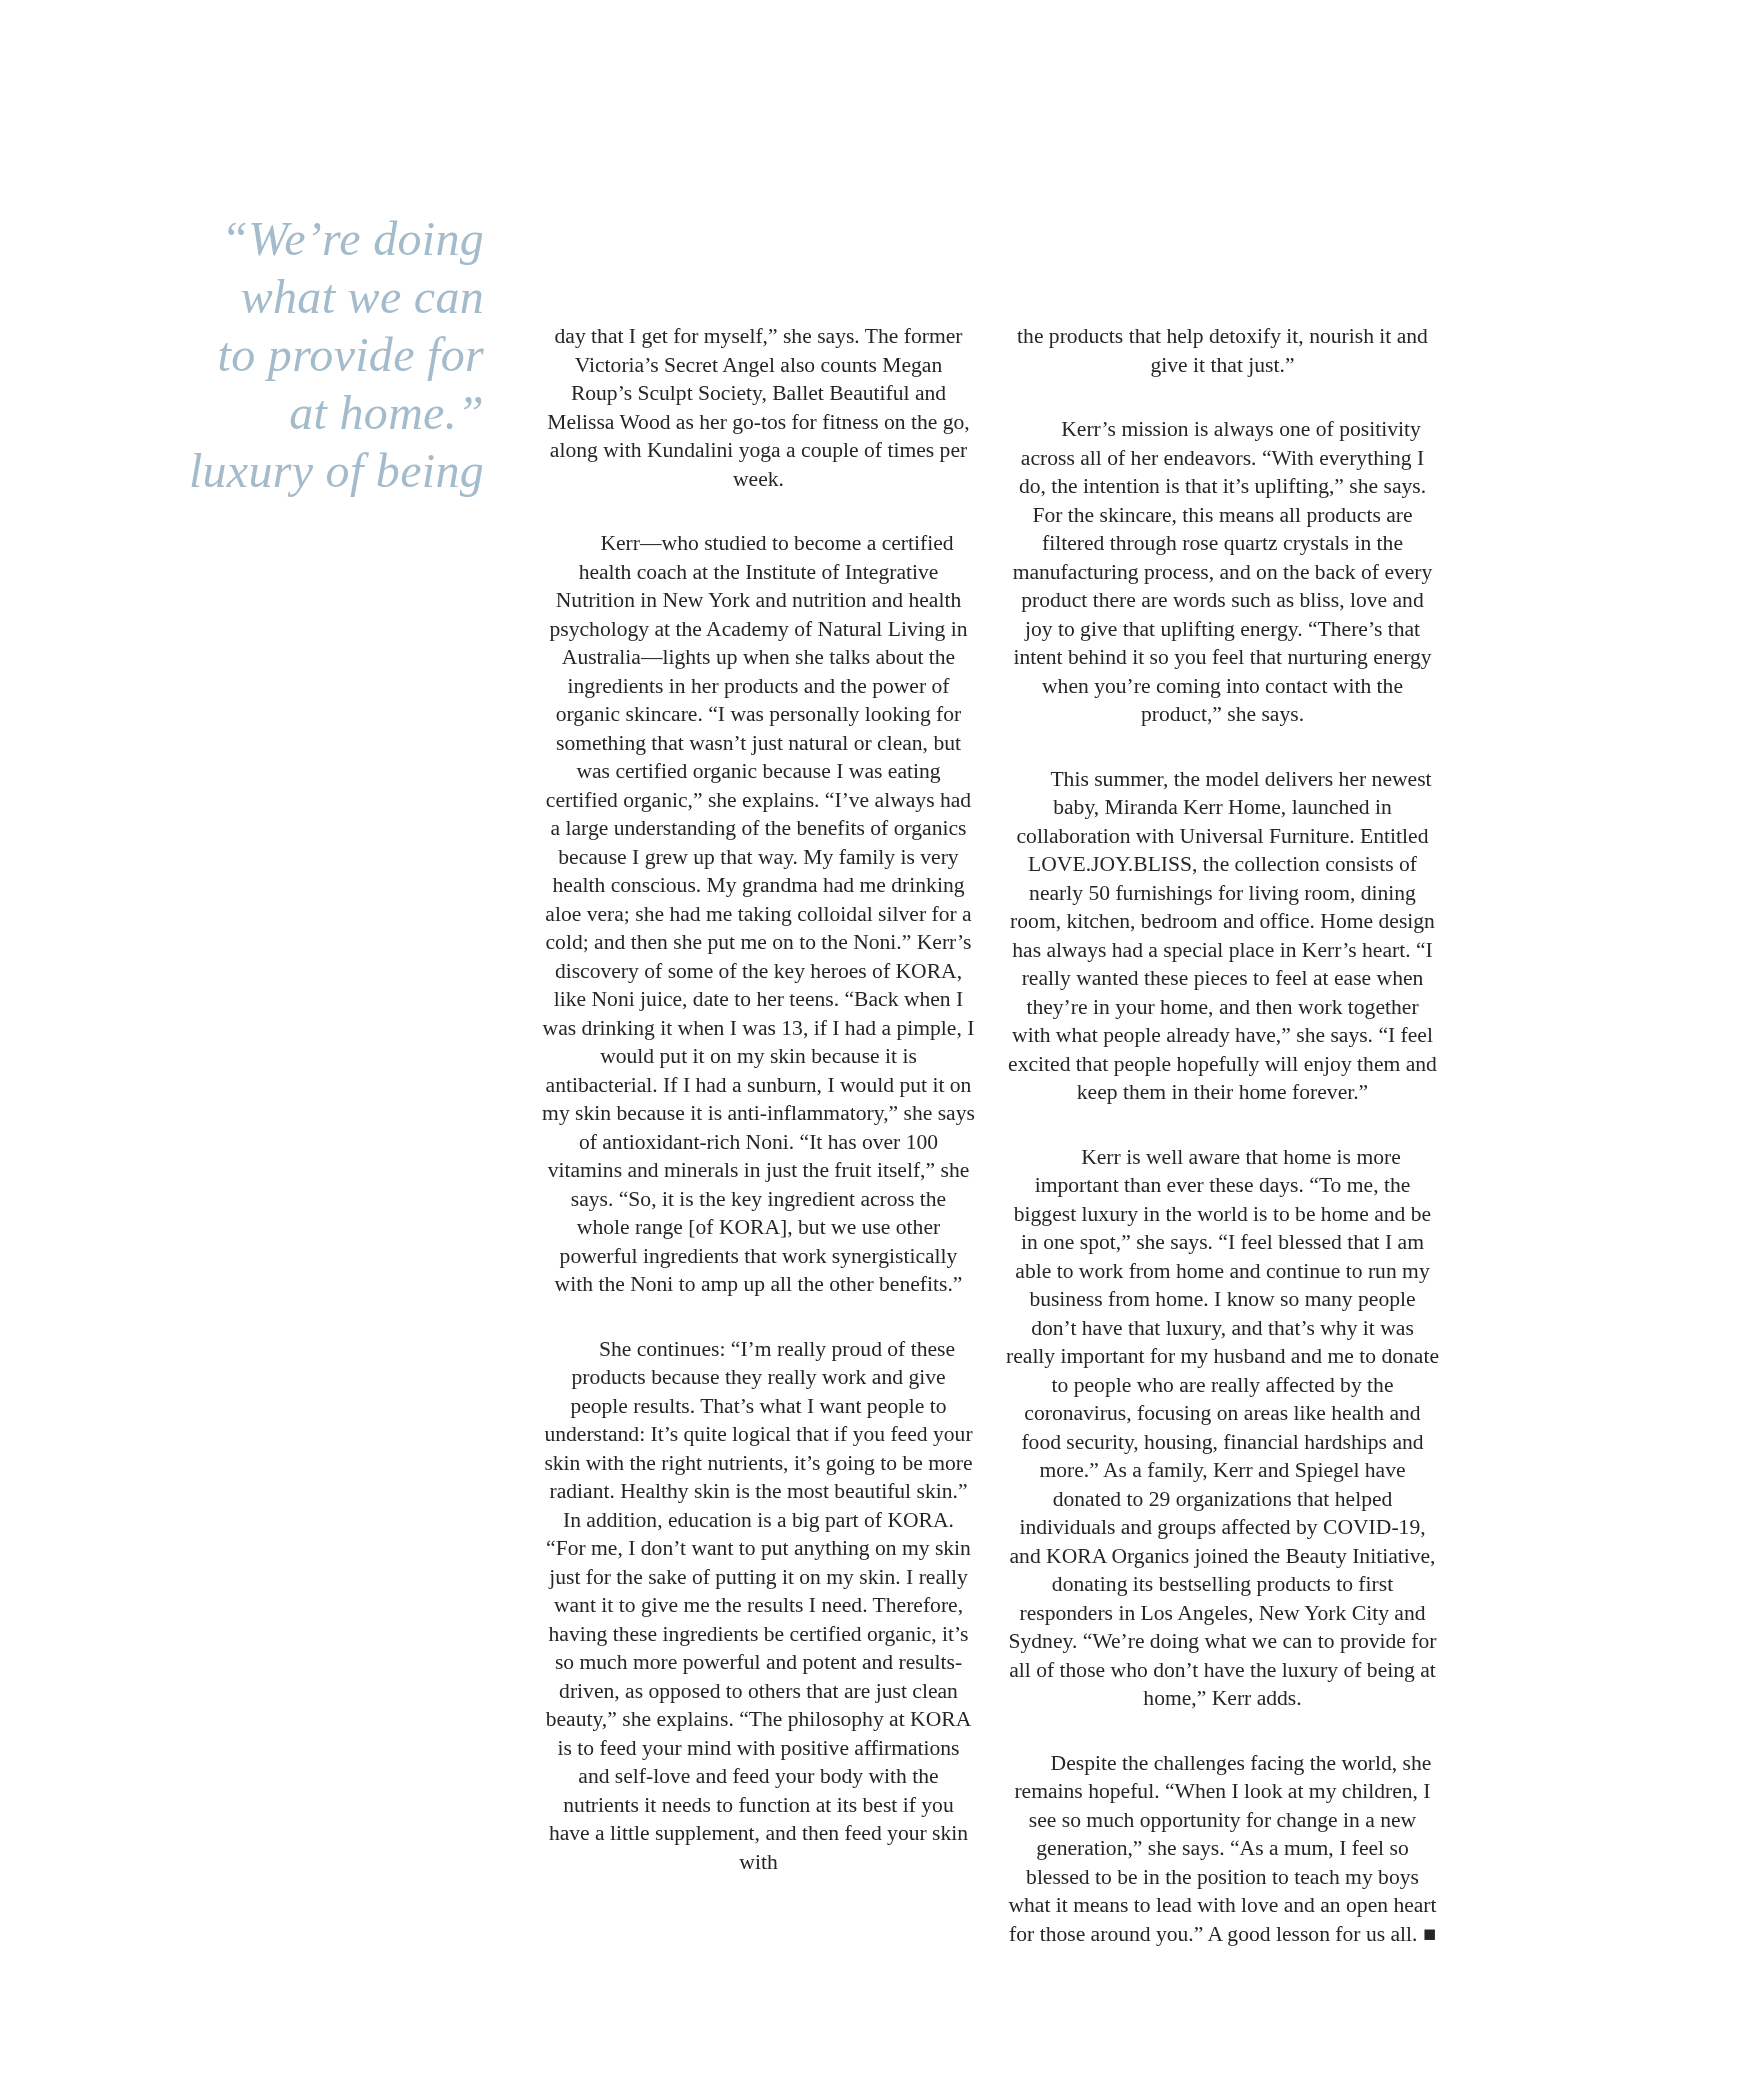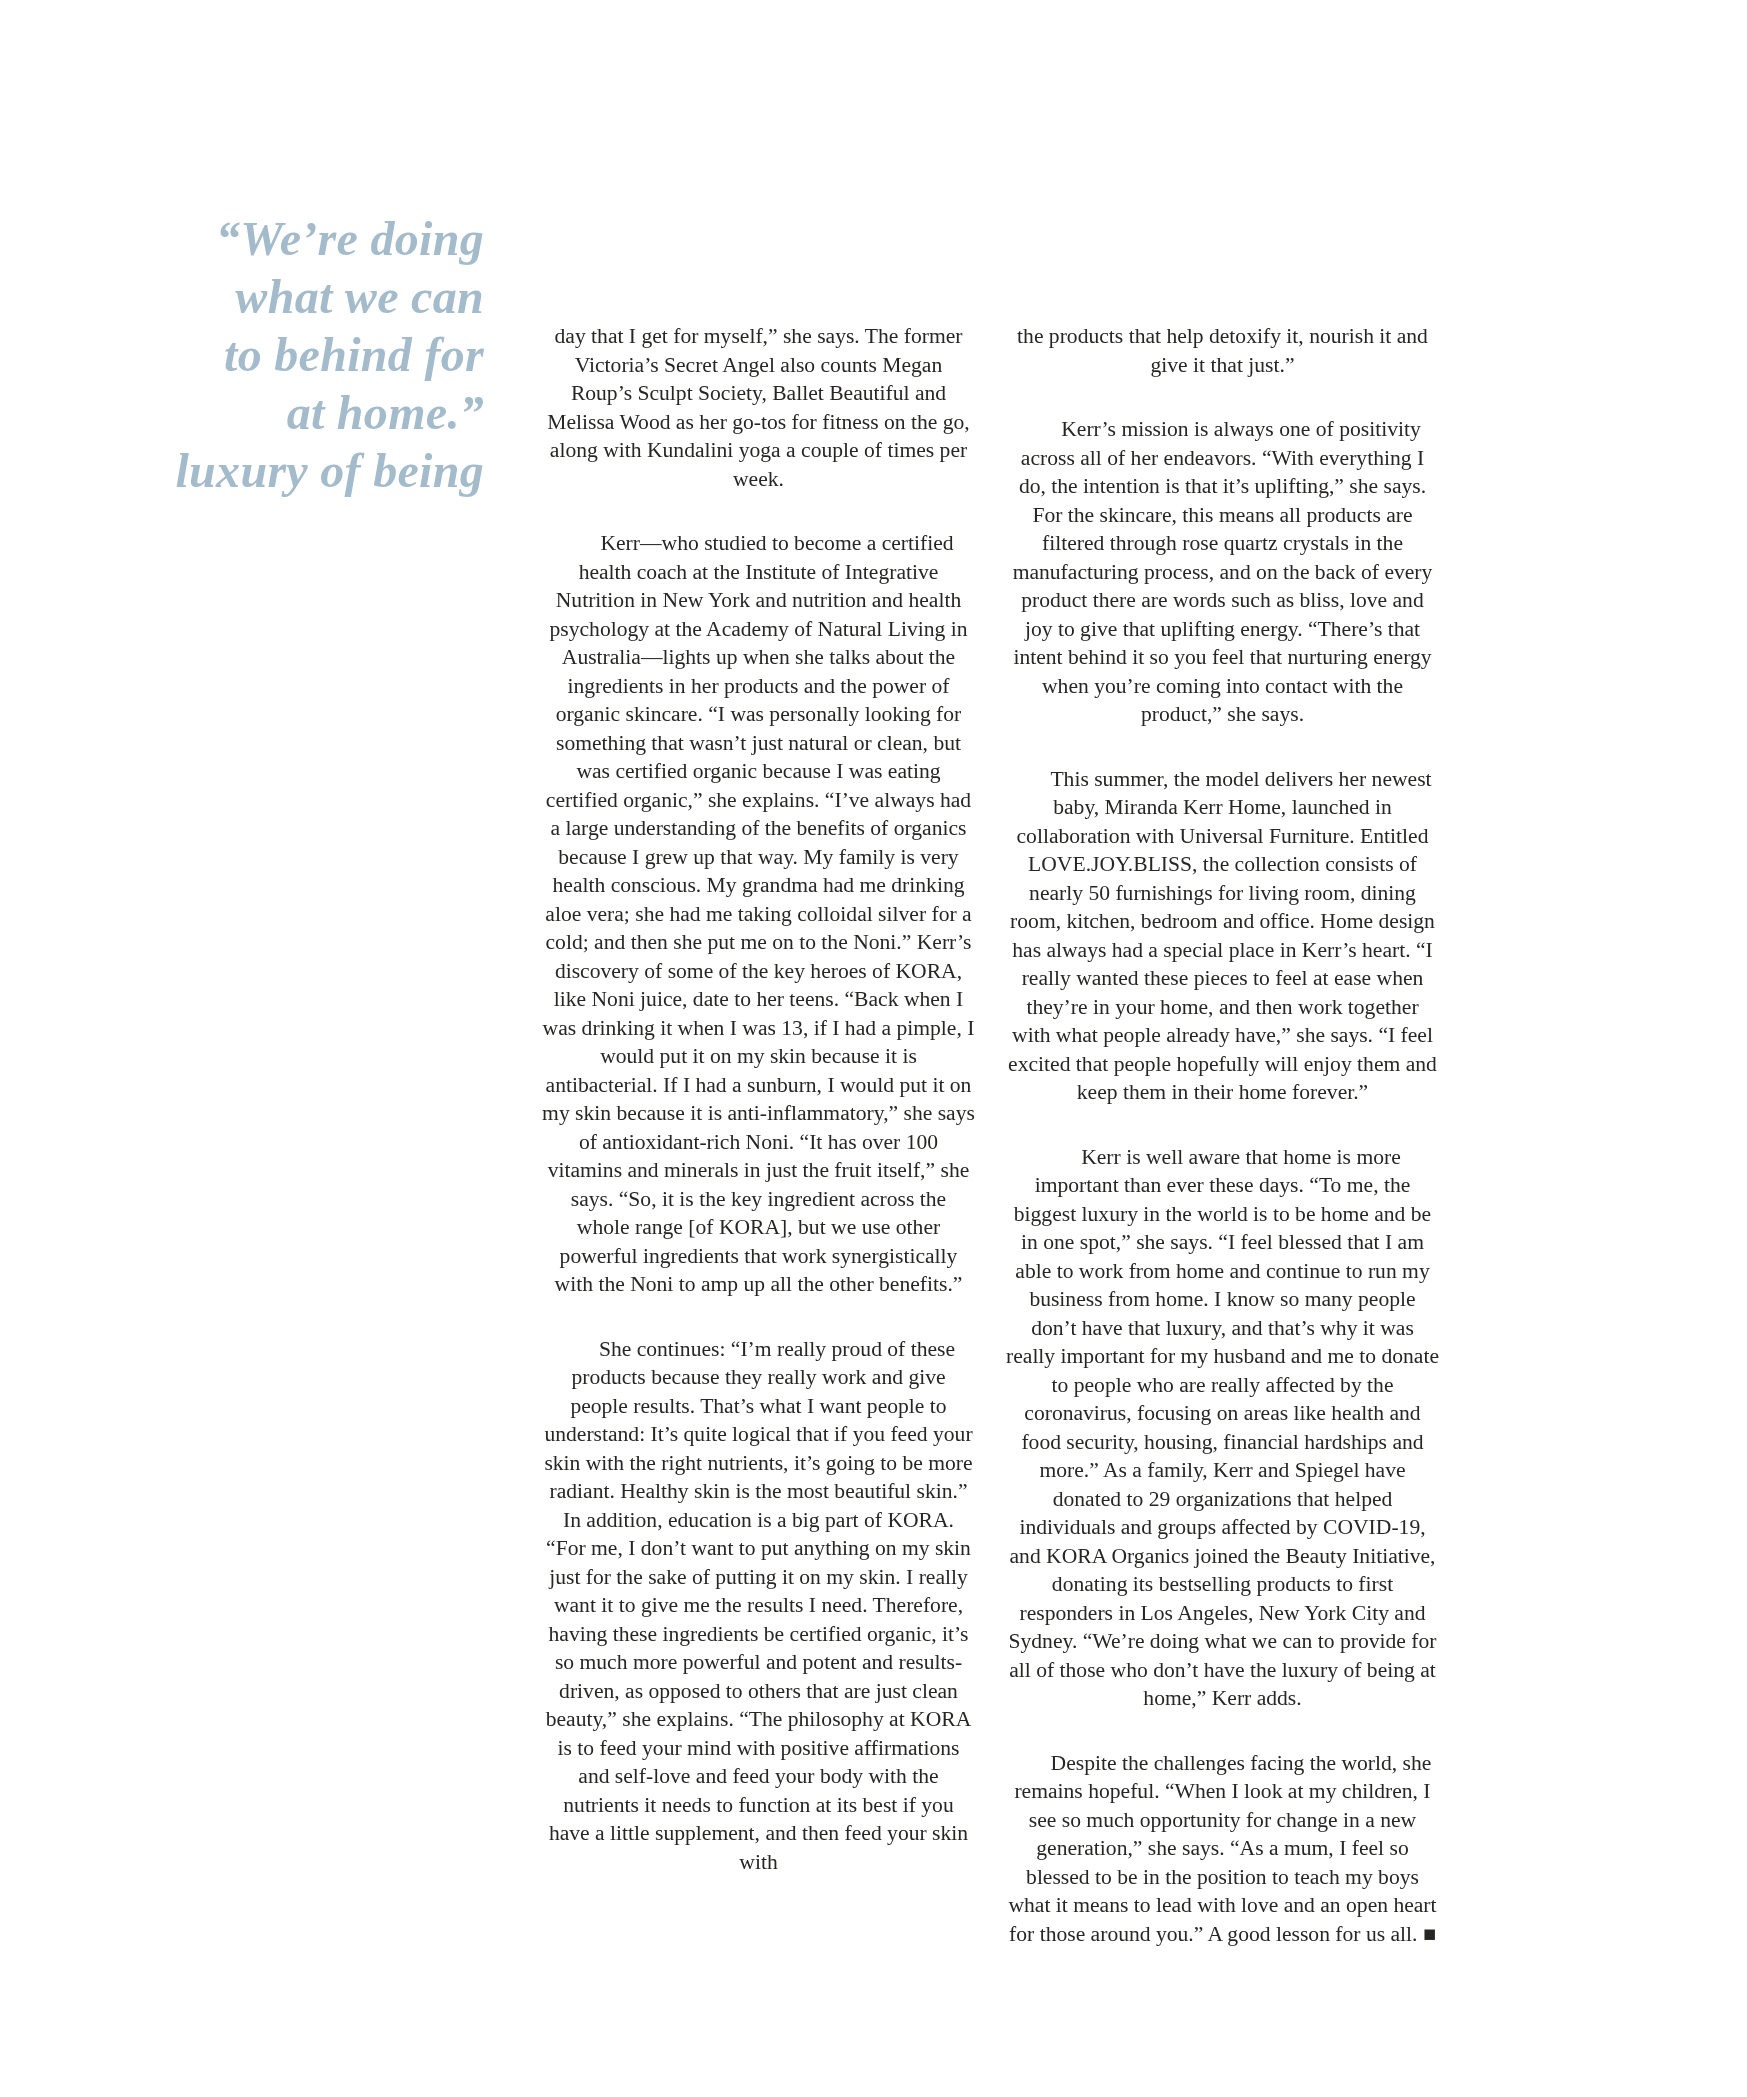--- a/index.html
+++ b/index.html
@@ -15,21 +15,21 @@
   .pullquote {
     position: absolute;
     left: 146px;
     top: 210px;
     width: 338px;
     text-align: right;
     font-style: italic;
     font-size: 48px;
     line-height: 58px;
     letter-spacing: 0.3px;
-    font-weight: 700;
+    font-weight: 400;
   }
   .pq-line { white-space: nowrap; }
   .columns {
     position: absolute;
     left: 542px;
     top: 322px;
     width: 897px;
     display: flex;
     gap: 31px;
   }
@@ -44,21 +44,21 @@
   .para.indent { text-indent: 37px; margin-top: 36px; }
 </style>
 </head>
 <body>
 
 <div class="page">
 
   <div class="pullquote" style="color: rgb(164, 187, 203);">
       <div class="pq-line">“We’re doing</div>
       <div class="pq-line">what we can</div>
-      <div class="pq-line">to behind for</div>
+      <div class="pq-line">to provide for</div>
       <div class="pq-line">at home.”</div>
       <div class="pq-line">luxury of being</div>
     </div>
 
   <div class="columns">
     <div class="col">
         <p class="para">day that I get for myself,” she says. The former Victoria’s Secret Angel also counts Megan Roup’s Sculpt Society, Ballet Beautiful and Melissa Wood as her go-tos for fitness on the go, along with Kundalini yoga a couple of times per week.</p>
         <p class="para indent">Kerr—who studied to become a certified health coach at the Institute of Integrative Nutrition in New York and nutrition and health psychology at the Academy of Natural Living in Australia—lights up when she talks about the ingredients in her products and the power of organic skincare. “I was personally looking for something that wasn’t just natural or clean, but was certified organic because I was eating certified organic,” she explains. “I’ve always had a large understanding of the benefits of organics because I grew up that way. My family is very health conscious. My grandma had me drinking aloe vera; she had me taking colloidal silver for a cold; and then she put me on to the Noni.” Kerr’s discovery of some of the key heroes of KORA, like Noni juice, date to her teens. “Back when I was drinking it when I was 13, if I had a pimple, I would put it on my skin because it is antibacterial. If I had a sunburn, I would put it on my skin because it is anti-inflammatory,” she says of antioxidant-rich Noni. “It has over 100 vitamins and minerals in just the fruit itself,” she says. “So, it is the key ingredient across the whole range [of KORA], but we use other powerful ingredients that work synergistically with the Noni to amp up all the other benefits.”</p>
         <p class="para indent">She continues: “I’m really proud of these products because they really work and give people results. That’s what I want people to understand: It’s quite logical that if you feed your skin with the right nutrients, it’s going to be more radiant. Healthy skin is the most beautiful skin.” In addition, education is a big part of KORA. “For me, I don’t want to put anything on my skin just for the sake of putting it on my skin. I really want it to give me the results I need. Therefore, having these ingredients be certified organic, it’s so much more powerful and potent and results-driven, as opposed to others that are just clean beauty,” she explains. “The philosophy at KORA is to feed your mind with positive affirmations and self-love and feed your body with the nutrients it needs to function at its best if you have a little supplement, and then feed your skin with</p>
       </div>

